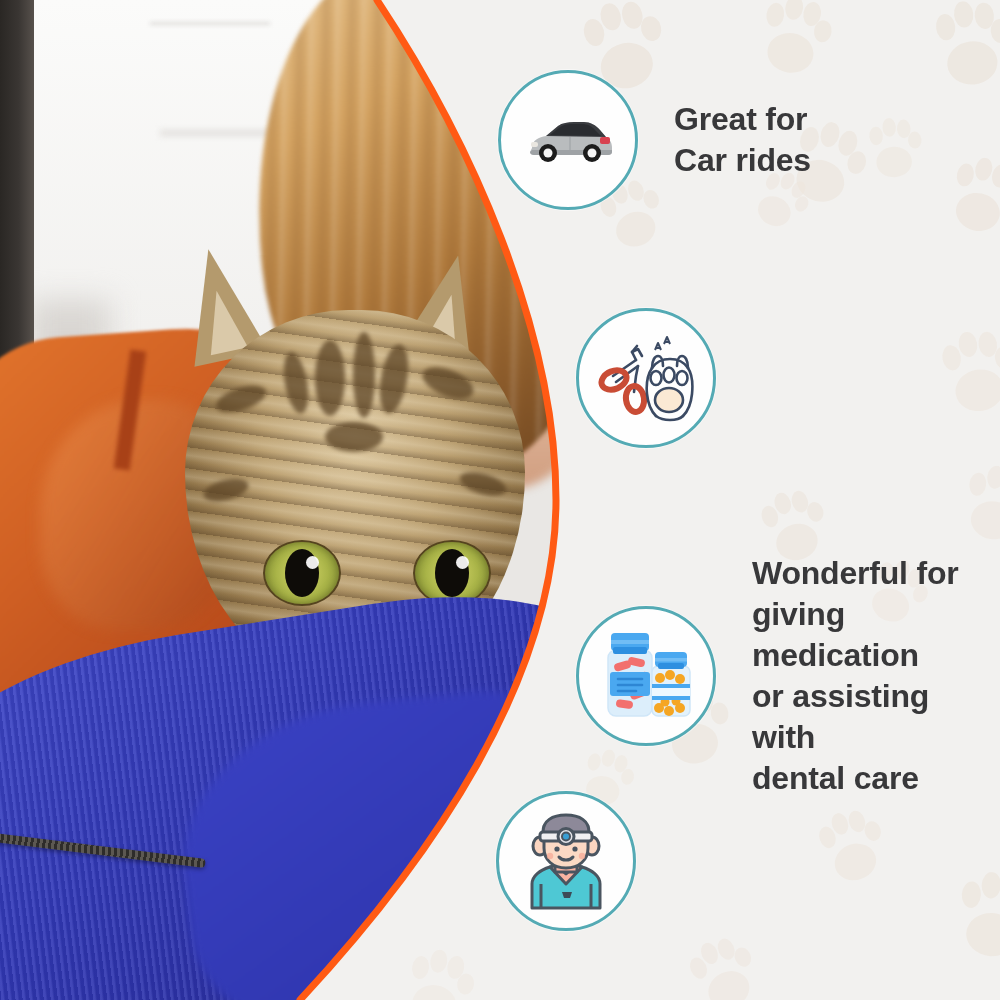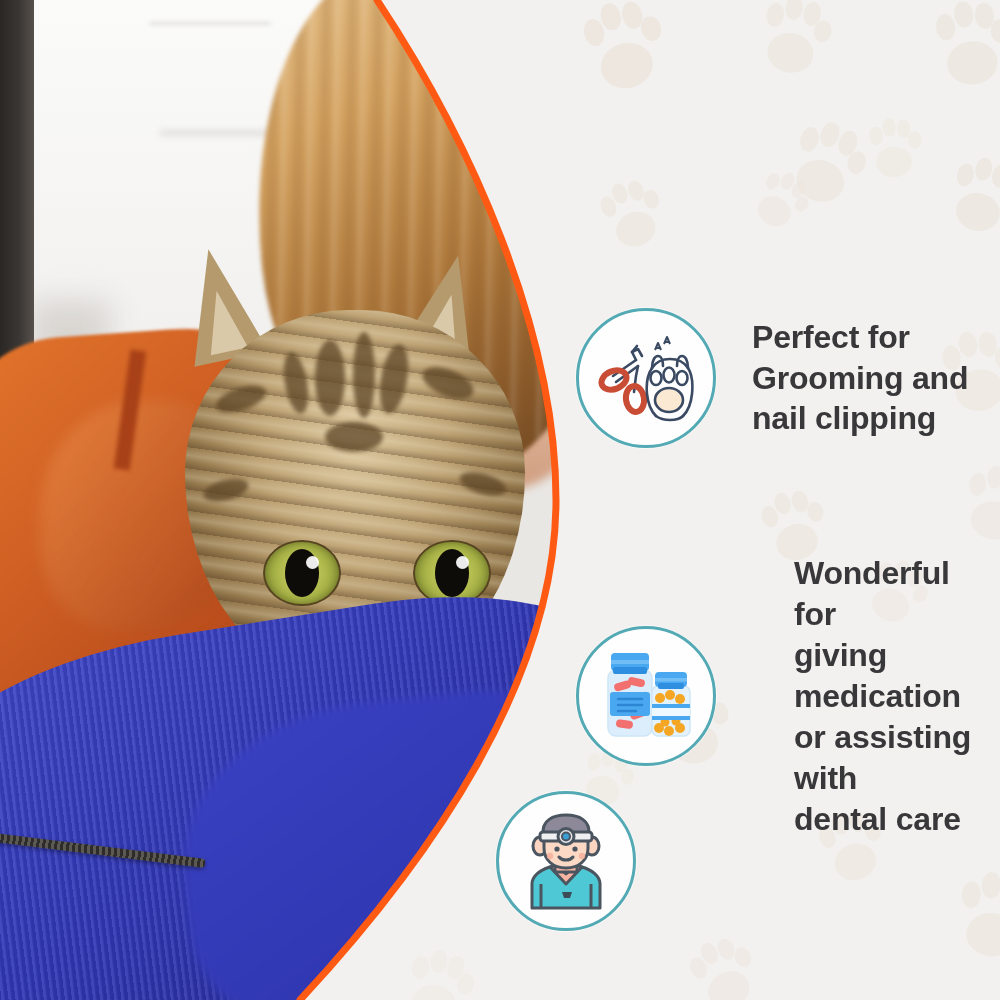--- a/index.html
+++ b/index.html
@@ -248,21 +248,21 @@
     color: #38383a;
     font-size: 32px;
     font-weight: bold;
     line-height: 1.28;
     letter-spacing: -0.2px;
     white-space: pre-line;
   }
 
   #f1 { left: 498px; top: 70px;  }
   #f2 { left: 576px; top: 308px; }
-  #f3 { left: 576px; top: 553px; gap: 42px; }
+  #f3 { left: 576px; top: 553px; }
   #f4 { left: 496px; top: 791px; }
 </style>
 </head>
 <body>
 
 <div id="stage">
 
   <div class="bg-panel">
 
     <div class="paw" style="left:590px;top:10px;transform:rotate(-14deg) scale(1.25);">
@@ -538,20 +538,41 @@
       <div class="ph-sweater-rib"></div>
       <div class="ph-sweater-smooth"></div>
       <div class="ph-zipper"></div>
     </div>
   </div>
 
   <svg class="curve-svg" viewBox="0 0 1000 1000">
     <path d="M 377 0 C 470 140, 556 330, 556 500 C 556 680, 430 860, 300 1000" fill="none" stroke="#FF5A14" stroke-width="7" stroke-linecap="round"></path>
   </svg>
 
+  <div class="feature" id="f1">
+    <div class="icon-circle">
+      <span>
+        <svg width="92" height="50" viewBox="0 0 92 50">
+          <path d="M10 33 C10 25, 17 22, 24 21 L36 11 C40 8, 46 7, 52 7 L62 7 C68 7, 74 10, 78 15 L84 22 C88 24, 90 28, 90 33 L90 37 C90 39, 88 40, 86 40 L12 40 C10 40, 8 39, 8 37 Z" fill="#b9bcbe"></path>
+          <path d="M24 21 L36 11 C40 8, 46 7, 52 7 L62 7 C68 7, 74 10, 78 15 L84 22 Z" fill="#3a3c40"></path>
+          <path d="M28 20 L38 12 C41 10, 45 9, 50 9 L60 9 C65 9, 70 11, 73 15 L79 21 Z" fill="#2a2c30"></path>
+          <rect x="78" y="22" width="10" height="7" rx="2" fill="#d8414f"></rect>
+          <rect x="9" y="27" width="7" height="5" rx="2" fill="#e9e6e0"></rect>
+          <path d="M10 35 L90 35 L90 37 C90 39, 88 40, 86 40 L12 40 C10 40, 8 39, 8 37 Z" fill="#9ea2a5"></path>
+          <circle cx="26" cy="38" r="9" fill="#1b1b1b"></circle>
+          <circle cx="26" cy="38" r="4.5" fill="#f4f4f4"></circle>
+          <circle cx="70" cy="38" r="9" fill="#1b1b1b"></circle>
+          <circle cx="70" cy="38" r="4.5" fill="#f4f4f4"></circle>
+          <line x1="48" y1="22" x2="48" y2="35" stroke="#a4a8ab" stroke-width="1.4"></line>
+        </svg>
+      </span>
+    </div>
+    <div class="feature-text">Great for
+Car rides</div>
+  </div>
 
   <div class="feature" id="f2">
     <div class="icon-circle">
       <span>
         <svg width="96" height="92" viewBox="0 0 96 92">
 
           <g fill="none" stroke="#3b4a63" stroke-width="2.6" stroke-linecap="round" stroke-linejoin="round">
             <path d="M15 44 L38 28"></path>
             <path d="M18 50 L40 34"></path>
             <path d="M38 28 L34 20 L40 17 L44 24"></path>
@@ -574,23 +595,20 @@
           </g>
           <ellipse cx="71" cy="68" rx="14" ry="12" fill="#fbe9d4" stroke="#3b4a63" stroke-width="2.6"></ellipse>
 
           <g fill="none" stroke="#3b4a63" stroke-width="2" stroke-linejoin="round">
             <path d="M57 18 L60 11 L63 18 M58 16 L62 16"></path>
             <path d="M66 12 L69 5 L72 12 M67 10 L71 10"></path>
           </g>
         </svg>
       </span>
     </div>
-    <div class="feature-text">Perfect for
-Grooming and
-nail clipping</div>
   </div>
 
   <div class="feature" id="f3">
     <div class="icon-circle">
       <span>
         <svg width="100" height="96" viewBox="0 0 100 96">
 
           <rect x="12" y="22" width="44" height="66" rx="8" fill="#dceefb"></rect>
           <rect x="12" y="22" width="44" height="66" rx="8" fill="none" stroke="#cfe6f8" stroke-width="1.5"></rect>
           <rect x="15" y="5" width="38" height="18" rx="4" fill="#4aa8f0"></rect>

